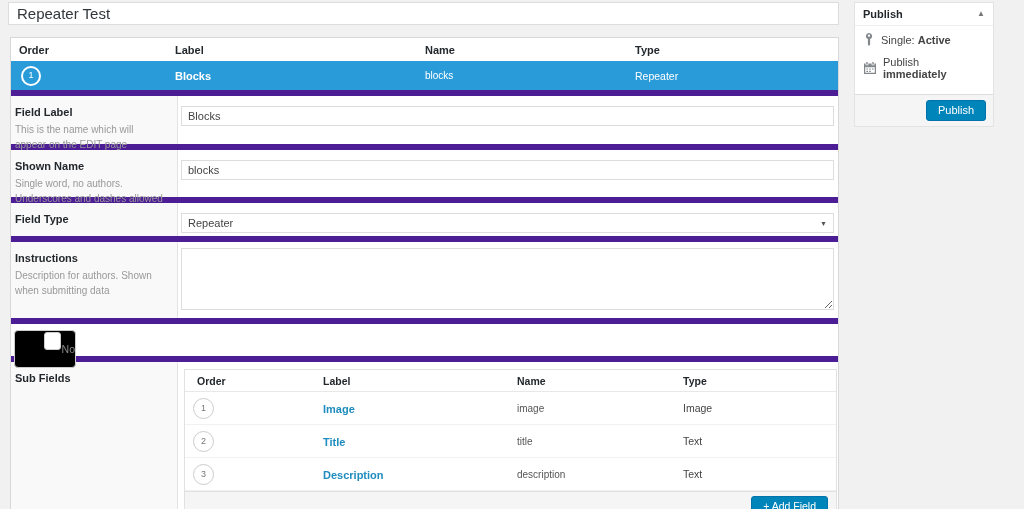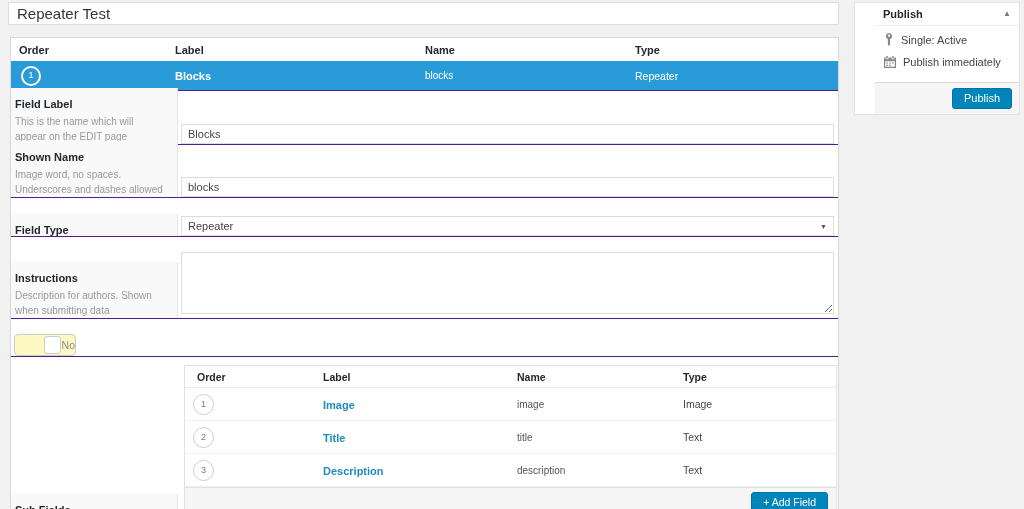--- a/index.html
+++ b/index.html
@@ -42,42 +42,42 @@
     width:20px; height:20px; border-radius:50%;
     display:flex; align-items:center; justify-content:center;
     font-size:9px; line-height:1;
   }
   .circle.white { border:2px solid #fff; color:#fff; }
   .field-row .col-label { font-weight:bold; font-size:11px; }
   .field-row .col-name  { font-size:10px; }
   .field-row .col-type  { font-size:10.5px; }
 
   
-  .srow { display:flex; border-top:1px solid #4c1d95;align-items:flex-end; }
+  .srow { display:flex; border-top:6px solid #4c1d95; }
   .slabel {
     width:167px; min-width:167px; background:#f9f9f9;
     border-right:1px solid #e3e3e3; padding:10px 10px 0 4px;
   }
   .slabel .lbl { font-weight:bold; font-size:11px; color:#23282d; }
   .slabel .help { font-size:10px; color:#999; margin-top:4px; line-height:1.5; }
   .scontent { flex:1; padding:10px 6px 0 3px; position:relative; }
 
   .txt-input, .sel-box, .ta-input {
     width:653px; border:1px solid #ddd; background:#fff;
     font-family:"Liberation Sans", sans-serif; font-size:11px; color:#444;
   }
   .txt-input { height:20px; padding:0 6px; outline:none; }
   .sel-box { height:20px; position:relative; display:flex; align-items:center;
     padding:0 6px; cursor:pointer; }
   .sel-arrow { position:absolute; right:6px; top:6px; font-size:7px; color:#555; }
   .ta-input { height:62px; padding:4px 6px; resize:both; outline:none; }
 
   
-  .toggle { display:flex; width:62px; height:22px; border:1px solid #ccc;
-    border-radius:4px; background:#fef9c3; cursor:pointer; margin-top:1px;padding-left:28px; }
+  .toggle { display:flex; width:62px; height:38px; border:1px solid #ccc;
+    border-radius:4px; background:#000000; cursor:pointer; margin-top:1px;padding-left:28px; }
   .toggle .knob { width:28px; height:18px; margin:1px; background:#fff;
     border:1px solid #ccc; border-radius:3px; }
   .toggle .tlabel { flex:1; display:flex; align-items:center; justify-content:center;
     font-size:10.5px; color:#888; }
 
   
   .sub-table { margin-left:3px; width:653px; border:1px solid #e1e1e1; background:#fff; }
   .sub-thead { display:flex; align-items:center; height:22px;
     font-size:10.5px; font-weight:bold; color:#23282d;
     border-bottom:1px solid #e8e8e8; }
@@ -96,32 +96,32 @@
 
   .btn-blue {
     background:#0085ba; border:1px solid #0073aa; color:#fff;
     font-family:"Liberation Sans", sans-serif;
     font-size:10.5px; padding:3px 11px; border-radius:3px; cursor:pointer; height:20px;
     line-height:1.2;
   }
 
   
   #publish-box {
-    position:absolute; left:854px; top:2px; width:166px;
-    background:#fff; border:1px solid #e3e3e3;padding-left:20px;
+    position:absolute; left:854px; top:2px; width:140px;
+    background:#fff; border:1px solid #e3e3e3;
   }
   .pb-header { display:flex; justify-content:space-between; align-items:center;
     padding:5px 8px; border-bottom:1px solid #eee; }
   .pb-title { font-size:11px; font-weight:bold; color:#23282d; }
   .pb-toggle { font-size:8px; color:#777; cursor:pointer; line-height:1; }
   .pb-body { padding:7px 9px 4px; }
   .misc-row { display:flex; align-items:center; gap:7px; margin-bottom:10px;
     font-size:11px; color:#444; }
   .misc-row svg { flex:none; }
-  .bold { font-weight:normal; }
+  .bold { font-weight:bold; }
   .pb-footer { background:#f5f5f5; border-top:1px solid #ddd;
     padding:5px 7px; display:flex; justify-content:flex-end; }
   .pb-footer .btn-blue { font-size:11px; height:21px; }
 </style>
 </head>
 <body>
 
 <div id="screen">
 
   <input id="title-input" value="Repeater Test" style="">
@@ -150,21 +150,21 @@
         <div class="help">This is the name which will appear on the EDIT page</div>
       </div>
       <div class="scontent">
         <input class="txt-input" value="Blocks" style="">
       </div>
     </div>
 
     <div class="srow" style="height:53px">
       <div class="slabel">
         <div class="lbl">Shown Name</div>
-        <div class="help">Image word, no spaces. Underscores and dashes allowed</div>
+        <div class="help">Single word, no authors. Underscores and dashes allowed</div>
       </div>
       <div class="scontent">
         <input class="txt-input" value="blocks" style="">
       </div>
     </div>
 
     <div class="srow" style="height:39px">
       <div class="slabel">
         <div class="lbl">Field Type</div>
       </div>

